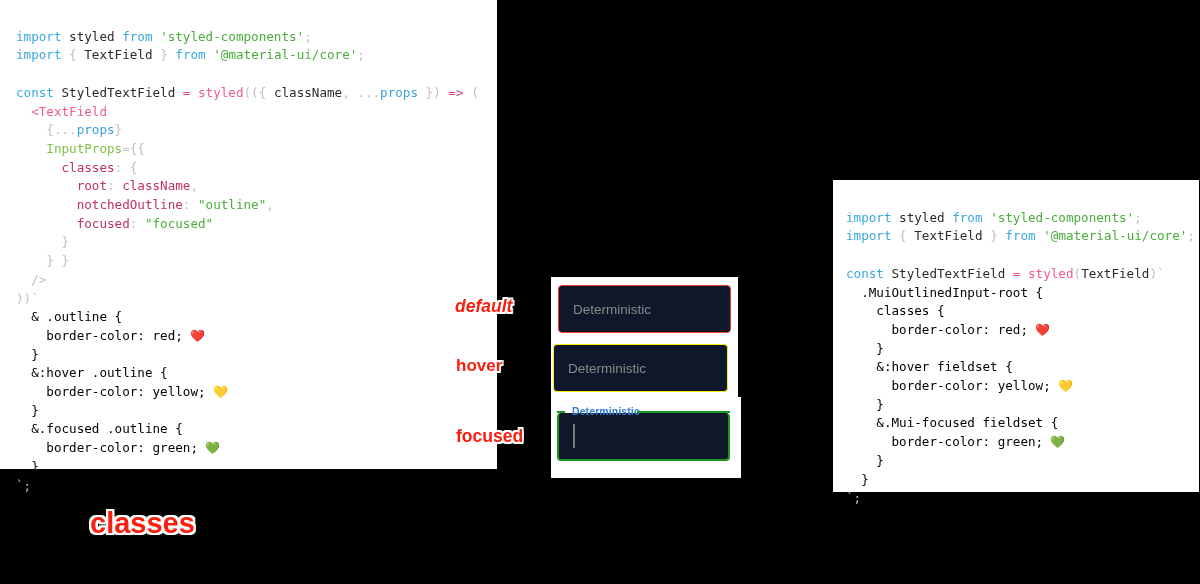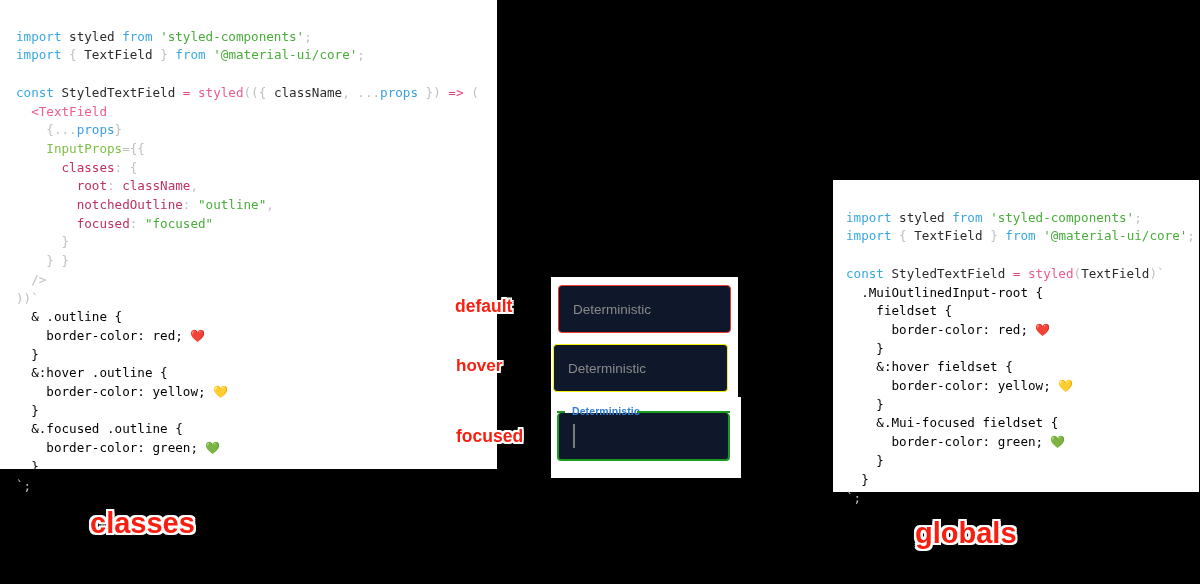--- a/index.html
+++ b/index.html
@@ -129,21 +129,21 @@
     font-weight: 700;
     color: #f81f10;
     -webkit-text-stroke: 0px;
     text-shadow:
       -1.6px -1.6px 0 #fff,  1.6px -1.6px 0 #fff,
       -1.6px  1.6px 0 #fff,  1.6px  1.6px 0 #fff,
       -1.6px 0 0 #fff, 1.6px 0 0 #fff,
       0 -1.6px 0 #fff, 0 1.6px 0 #fff;
     white-space: nowrap;
   }
-  #anno-default { left: 455px; top: 296px; font-size: 17.5px; }
+  #anno-default { left: 455px; top: 296px; font-size: 17.5px; font-style: italic; }
   #anno-hover   { left: 456px; top: 356px; font-size: 17px; }
   #anno-focused { left: 456px; top: 426px; font-size: 17.5px; }
 
   .big-anno {
     position: absolute;
     font-family: "Liberation Sans", sans-serif;
     font-weight: 700;
     font-size: 29px;
     color: #f81f10;
     text-shadow:
@@ -187,21 +187,21 @@
     <span class="t-css">border-color: green;</span> <span class="emoji">💚</span>
   <span class="t-css">}</span>
 <span class="t-punc">`;</span></div>
 
   <div class="code-panel" id="panel-globals">
 <span class="t-kw">import</span> <span class="t-plain">styled</span> <span class="t-kw">from</span> <span class="t-str">'styled-components'</span><span class="t-punc">;</span>
 <span class="t-kw">import</span> <span class="t-punc">{</span> <span class="t-plain">TextField</span> <span class="t-punc">}</span> <span class="t-kw">from</span> <span class="t-str">'@material-ui/core'</span><span class="t-punc">;</span>
 
 <span class="t-kw">const</span> <span class="t-plain">StyledTextField</span> <span class="t-op">=</span> <span class="t-fn">styled</span><span class="t-punc">(</span><span class="t-plain">TextField</span><span class="t-punc">)`</span>
   <span class="t-css">.MuiOutlinedInput-root {</span>
-    <span class="t-css">fieldset {</span>
+    <span class="t-css">classes {</span>
       <span class="t-css">border-color: red;</span> <span class="emoji">❤️</span>
     <span class="t-css">}</span>
     <span class="t-css">&amp;:hover fieldset {</span>
       <span class="t-css">border-color: yellow;</span> <span class="emoji">💛</span>
     <span class="t-css">}</span>
     <span class="t-css">&amp;.Mui-focused fieldset {</span>
       <span class="t-css">border-color: green;</span> <span class="emoji">💚</span>
     <span class="t-css">}</span>
   <span class="t-css">}</span>
 <span class="t-punc">`;</span></div>
@@ -226,15 +226,14 @@
     </div>
     <span class="float-label">Deterministic</span>
     <div class="caret"></div>
   </div>
 
   <div class="anno" id="anno-default">default</div>
   <div class="anno" id="anno-hover">hover</div>
   <div class="anno" id="anno-focused">focused</div>
 
   <div class="big-anno" id="anno-classes">classes</div>
-  <div class="big-anno" id="anno-globals">globals</div>
 
 </div>
 
 </body></html>

